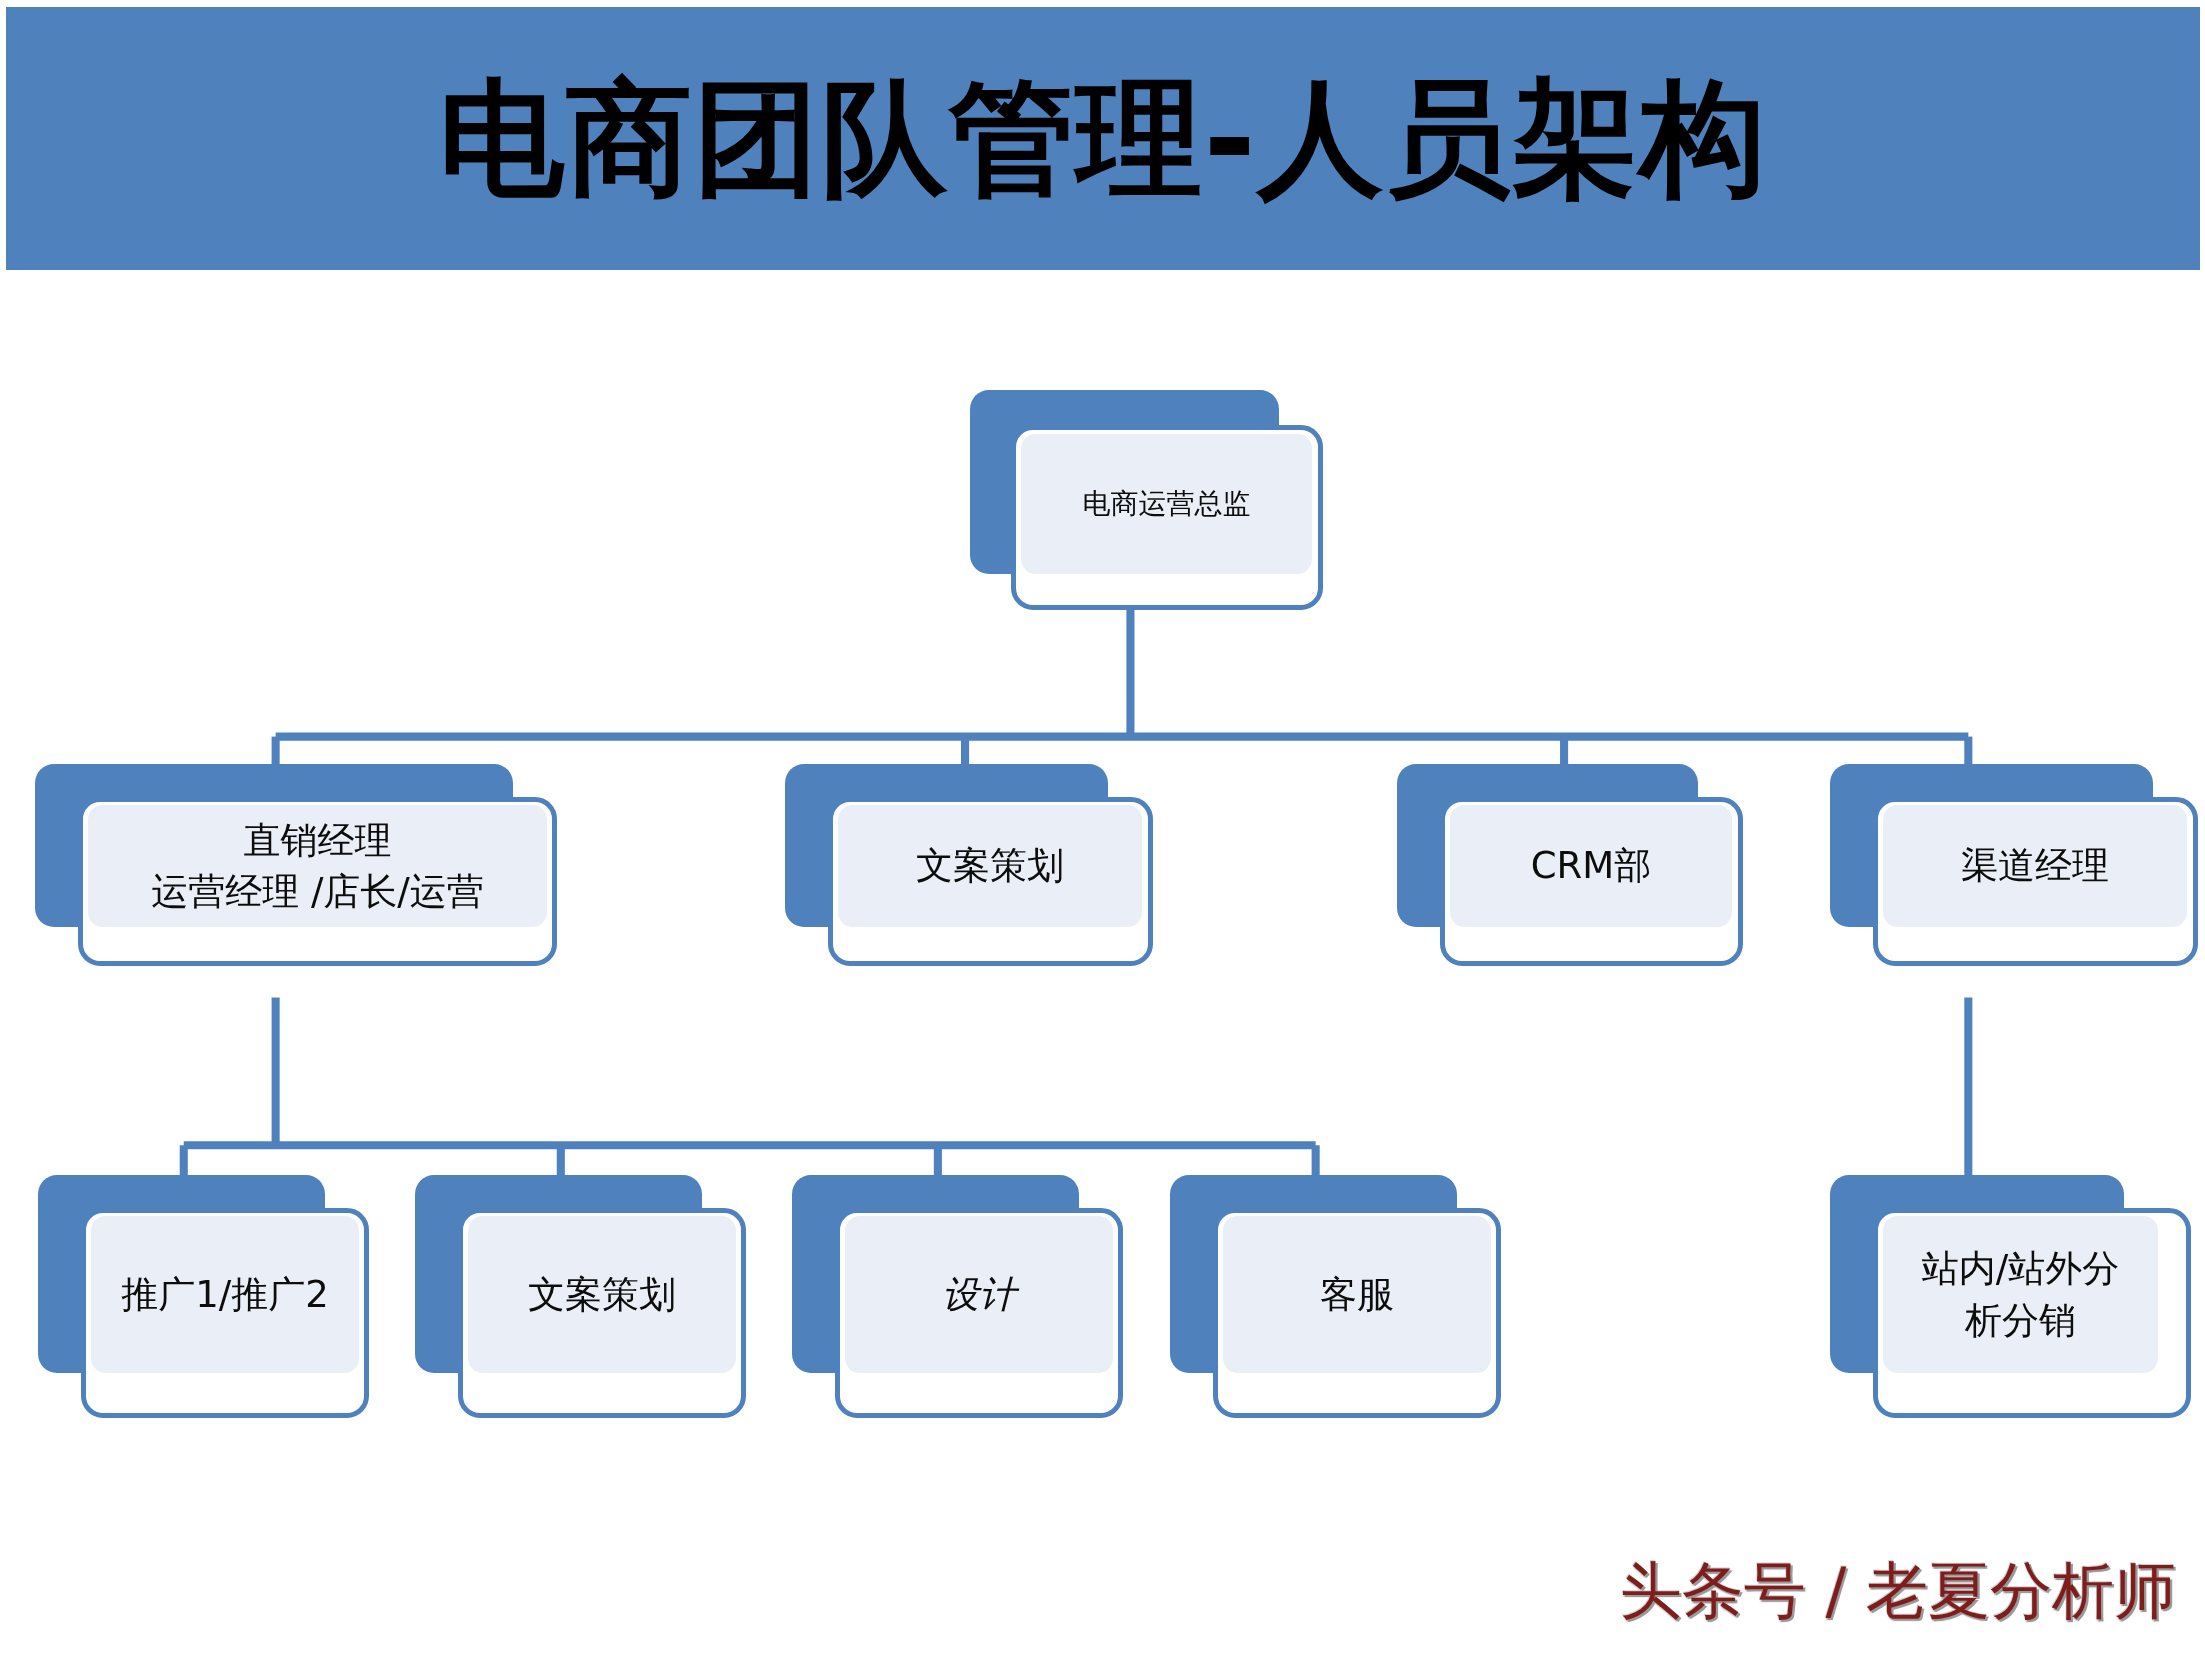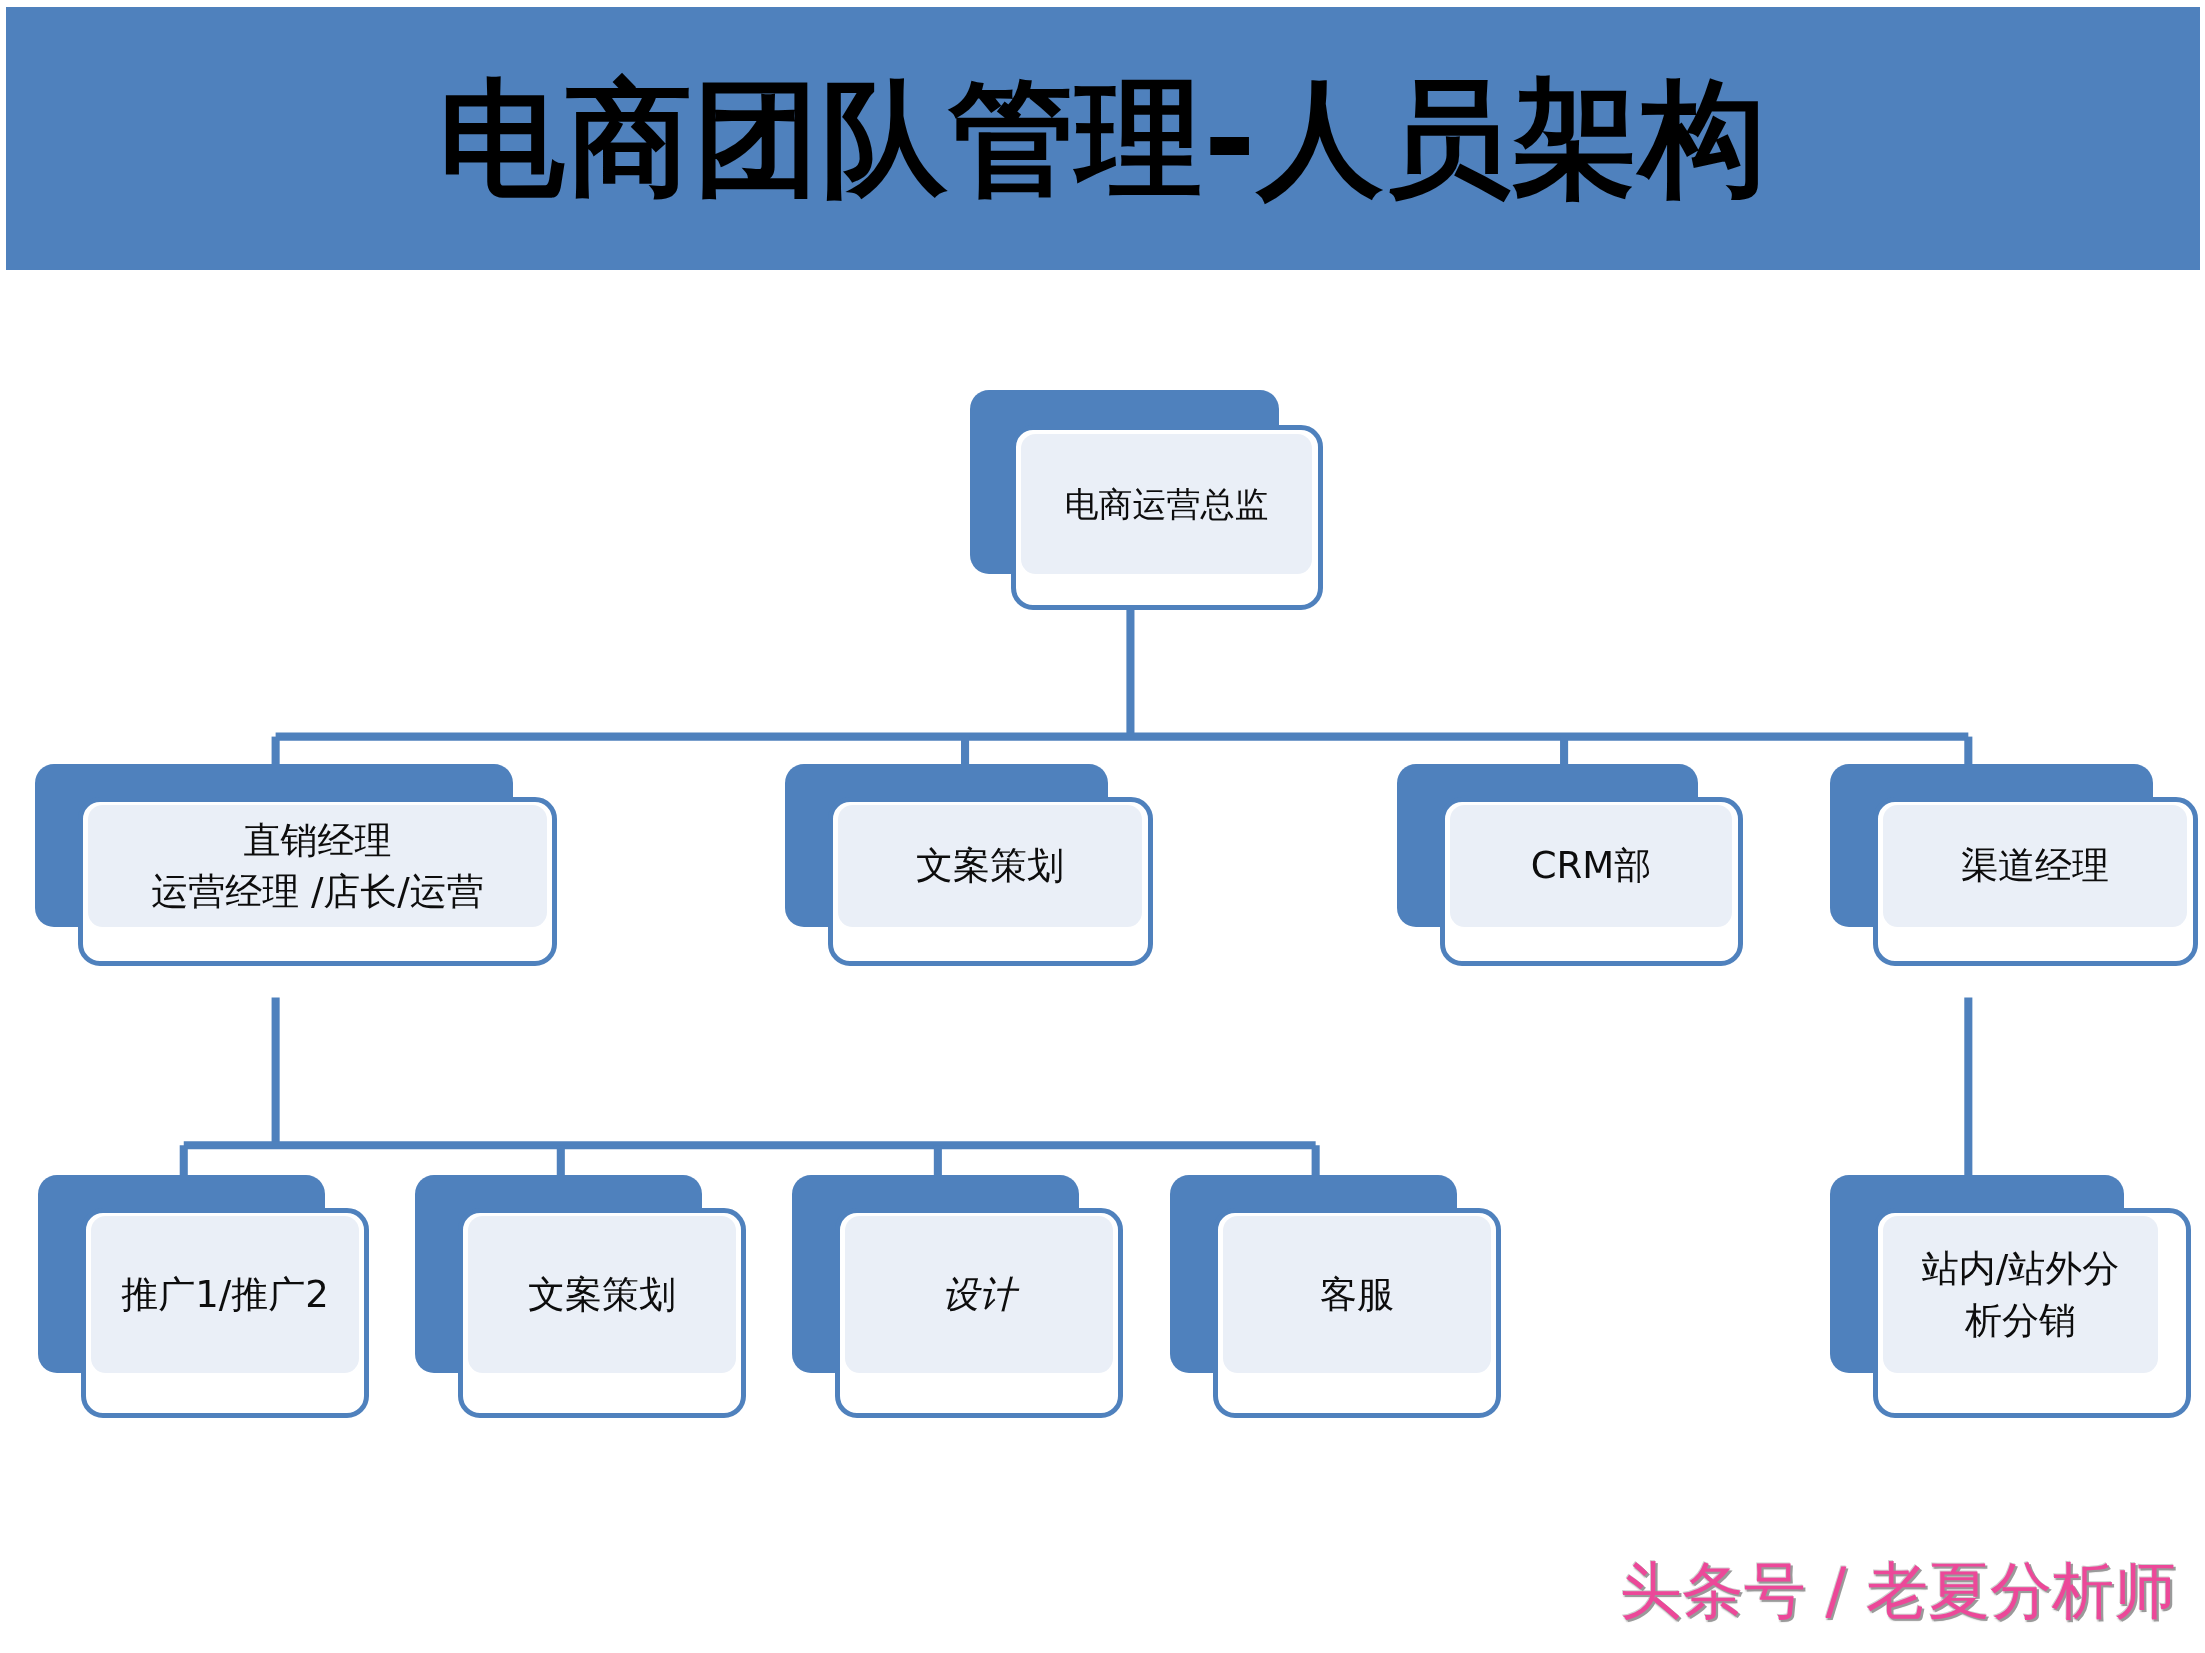--- a/index.html
+++ b/index.html
@@ -87,31 +87,31 @@
     text-align: center;
     box-sizing: border-box;
   }
   .node .label {
     color: #0d0d0d;
     font-size: 35px;
     line-height: 1.38;
     white-space: pre-line;
     font-family: "DejaVu Sans", "Liberation Sans", sans-serif;
   }
-  .node.root .label { font-size: 34px; }
+  .node.root .label { font-size: 28px; }
   .node.lvl2 .label { font-size: 37px; }
   .node.lvl3 .label { font-size: 37px; }
 
   
   #watermark {
     position: absolute;
     right: 29px;
     bottom: 20.6px;
     font-size: 62px;
-    color: #ec4899;
+    color: #7f1d1d;
     font-family: "DejaVu Sans", "Liberation Sans", sans-serif;
     white-space: nowrap;
     text-shadow:
        2.2px 2.2px 0 #9a9a9a,
       -0.7px -0.7px 0 #cfcfcf,
        0.7px  1.5px 1.5px #b5b5b5;
   }
 </style>
 </head>
 <body>

